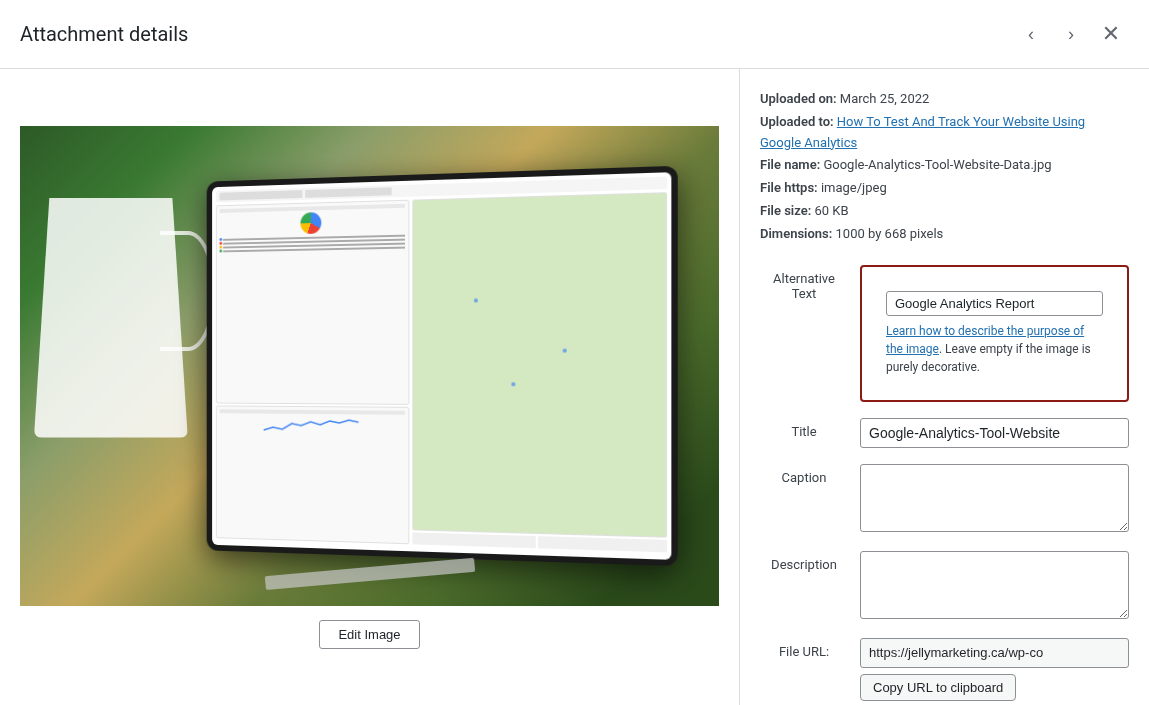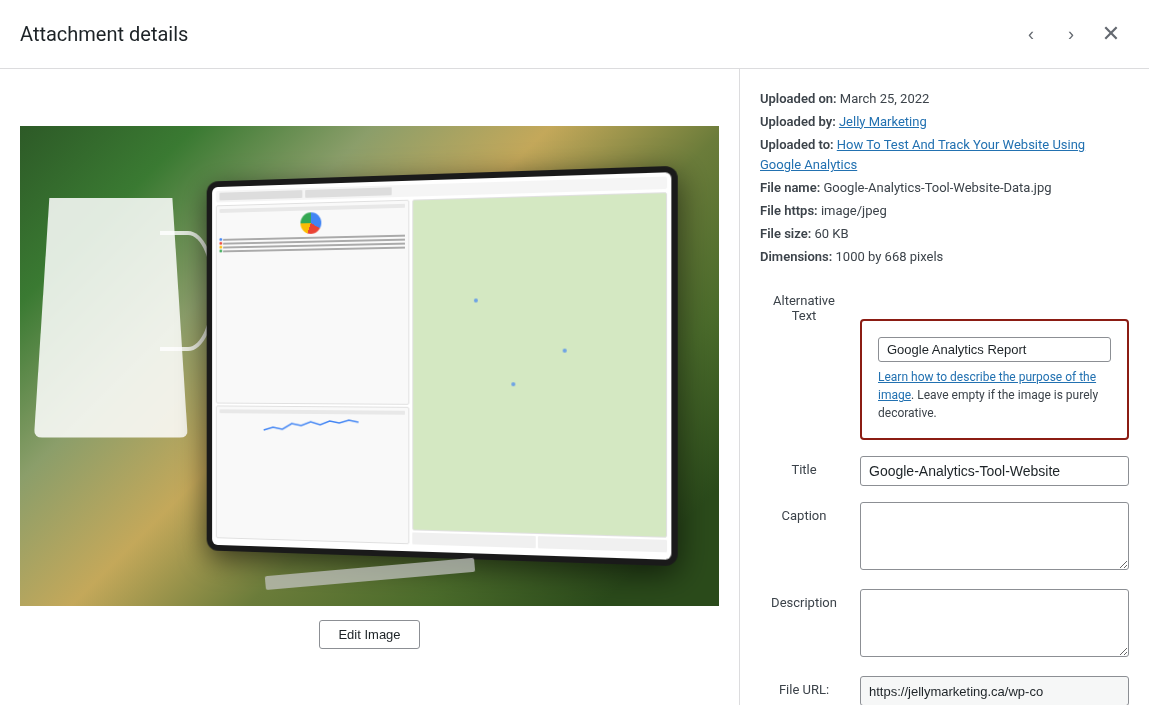--- a/index.html
+++ b/index.html
@@ -360,23 +360,22 @@
       flex-shrink: 0;
     }
 
     .field-content {
       flex: 1;
     }
 
     .alt-text-wrapper {
       border: 2px solid #8b1c13;
       border-radius: 4px;
-      padding: 16px;
+      padding: 24px;
       background: #fff;
-      margin-top: 32px;
     }
 
     .alt-text-input {
       width: 100%;
       border: 1px solid #8c8f94;
       border-radius: 3px;
       padding: 4px 8px;
       font-size: 13px;
       color: #1d2327;
       margin-bottom: 6px;
@@ -526,24 +525,20 @@
     </div>
 
     <div class="right-panel">
 
       <div class="meta-section">
         <div class="meta-row">
           <span class="meta-label">Uploaded on:</span>
           <span>March 25, 2022</span>
         </div>
         <div class="meta-row">
-          <span class="meta-label">Uploaded by:</span>
-          <a class="meta-link">Jelly Marketing</a>
-        </div>
-        <div class="meta-row">
           <span class="meta-label">Uploaded to:</span>
           <a class="meta-link">How To Test And Track Your Website Using Google Analytics</a>
         </div>
         <div class="meta-row">
           <span class="meta-label">File name:</span>
           <span>Google-Analytics-Tool-Website-Data.jpg</span>
         </div>
         <div class="meta-row">
           <span class="meta-label">File https:</span>
           <span>image/jpeg</span>

